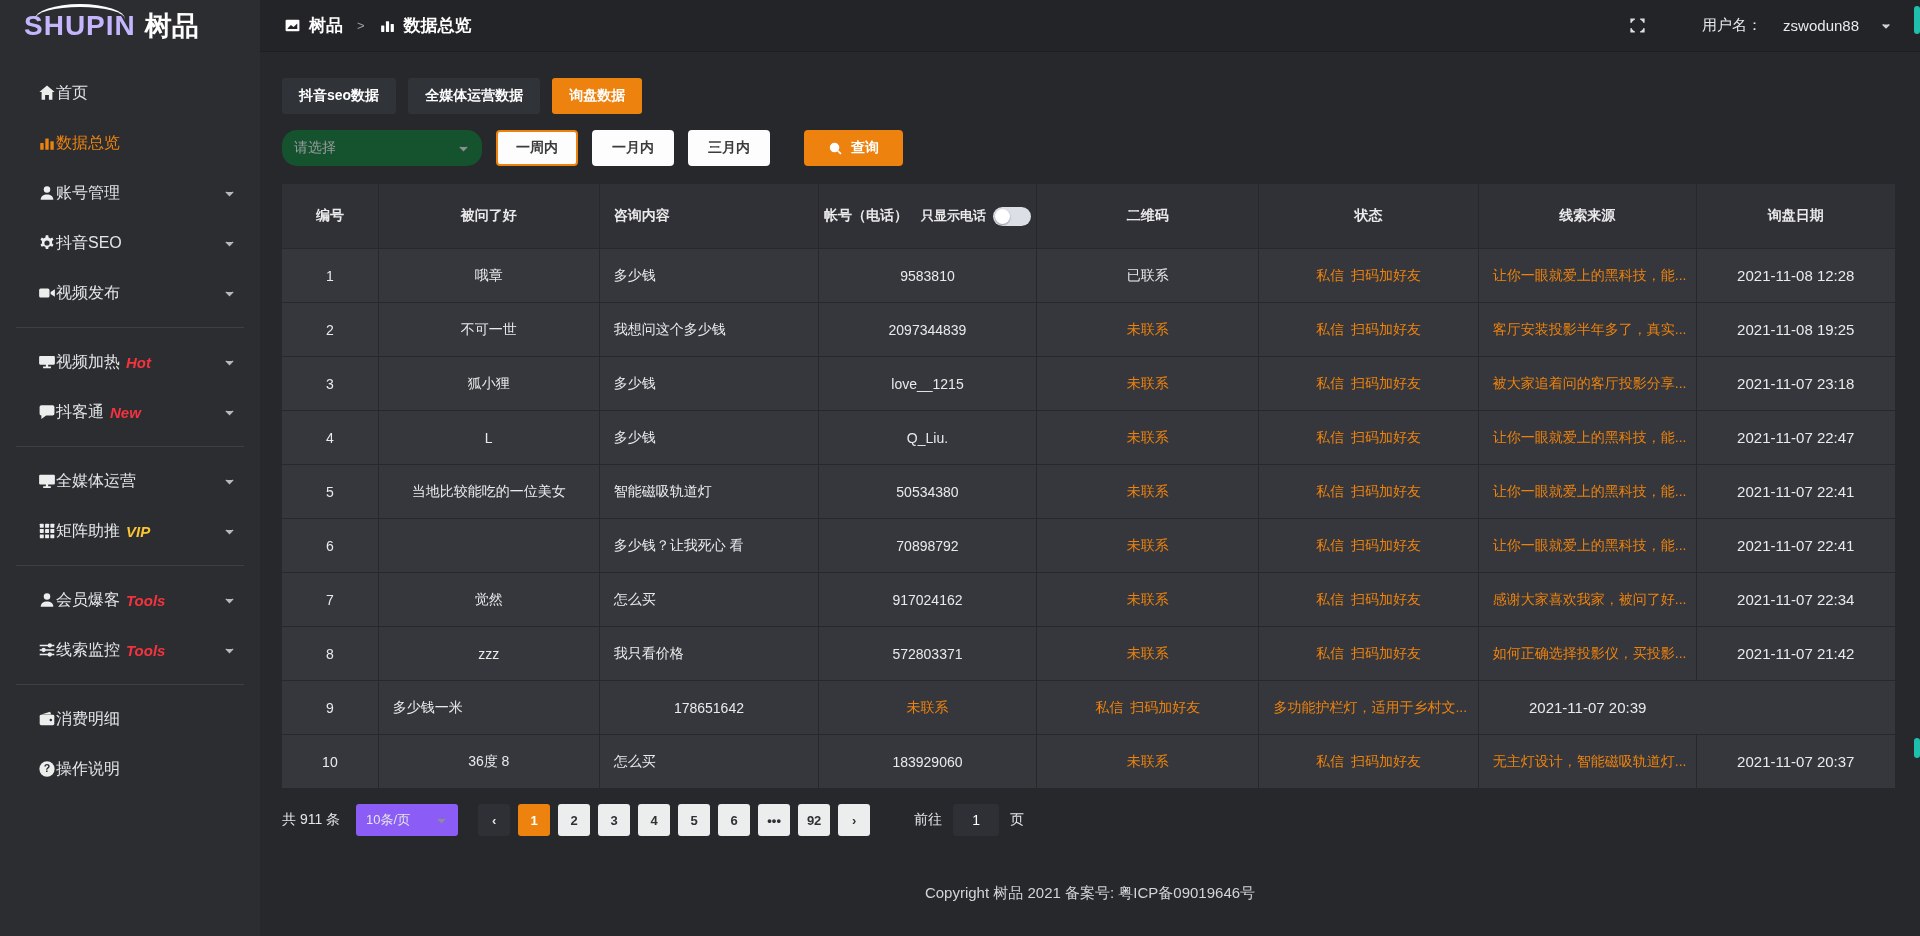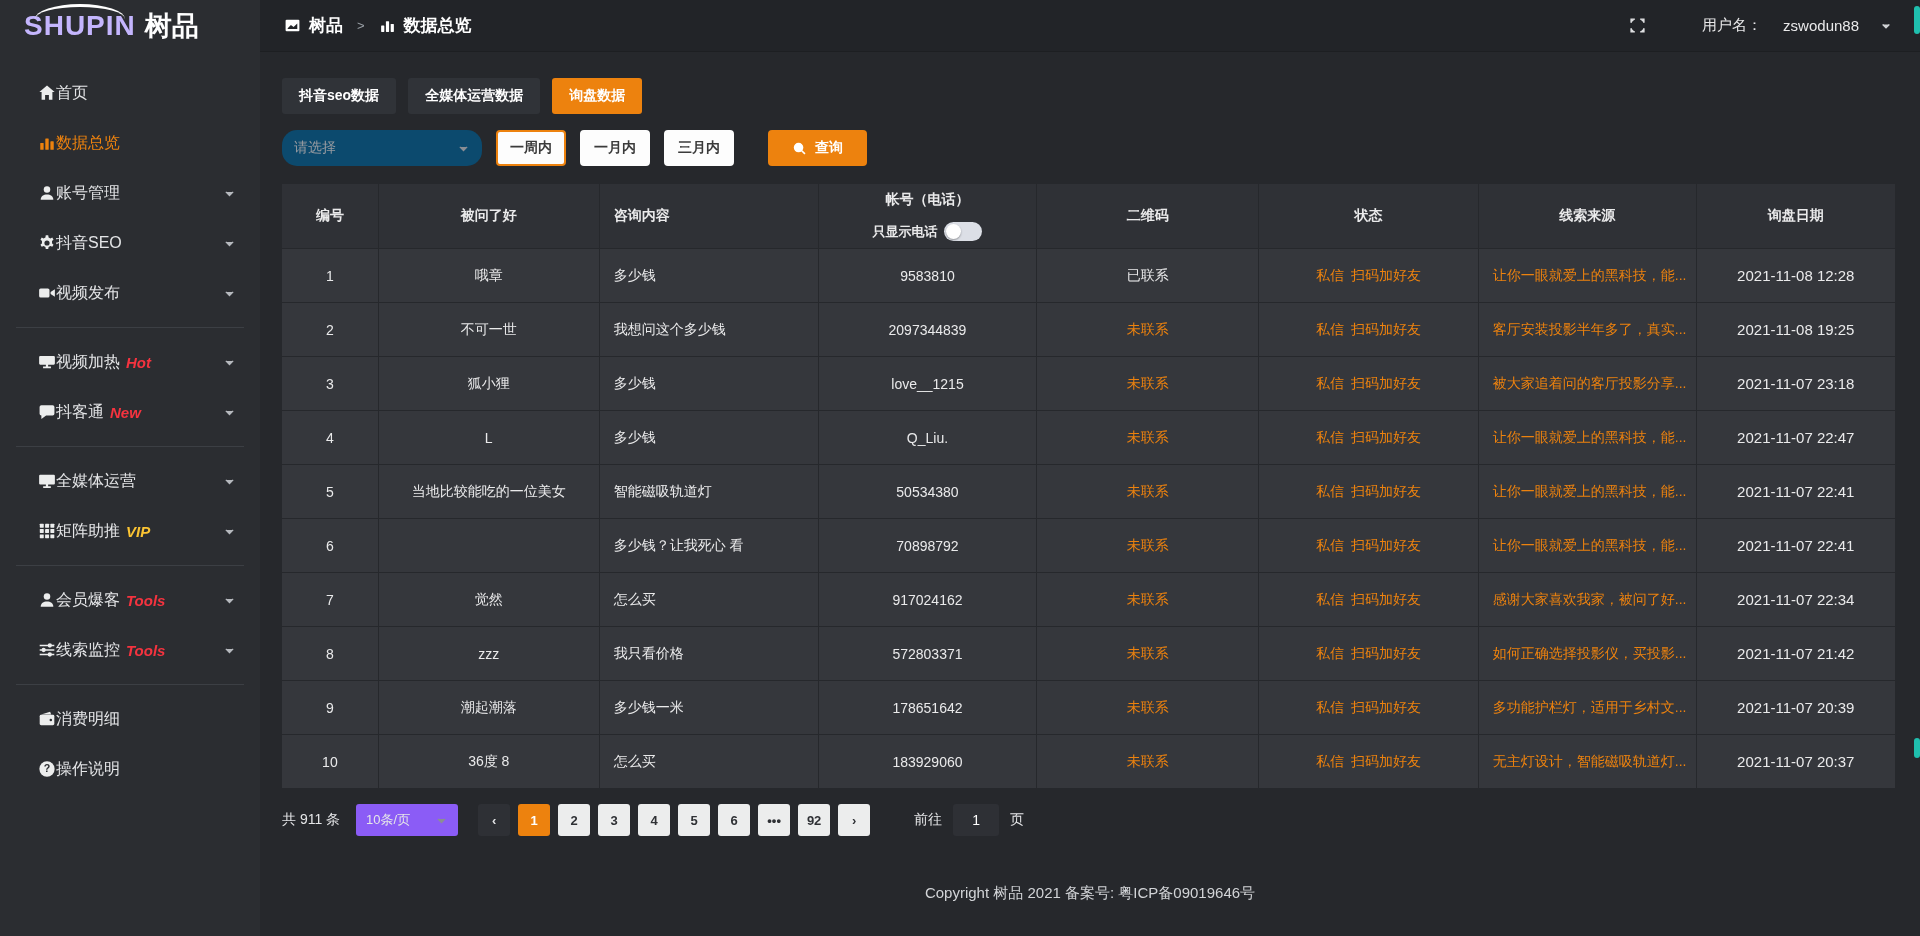--- a/index.html
+++ b/index.html
@@ -44,45 +44,45 @@
   .user-chevron { width:12px; height:12px; color:#cfd1d4; }
 
   .content { flex:1; padding:26px 25px 0 22px; }
 
   .tabs { display:flex; gap:12px; }
   .tab { height:36px; padding:0 17px; display:flex; align-items:center; border-radius:3px;
     background:#303338; color:#fff; font-size:14px; font-weight:700; cursor:pointer; }
   .tab.active { background:#ed820e; }
 
   .filters { margin-top:16px; display:flex; align-items:center; }
-  .select { width:200px; height:36px; background:#0c4a6e; border-radius:15px; display:flex;
+  .select { width:200px; height:36px; background:#14532d; border-radius:15px; display:flex;
     align-items:center; justify-content:space-between; padding:0 12px; font-size:14px; color:#989ba1; cursor:pointer; }
   .sel-chevron { width:13px; height:13px; color:#8b8e94; }
-  .range-btn { height:36px; min-width:66px; padding:0 12px; margin-left:14px; background:#fdfdfd;
+  .range-btn { height:36px; min-width:66px; padding:0 18px; margin-left:14px; background:#fdfdfd;
     border:2px solid #fdfdfd; border-radius:4px; color:#3b3b3b; font-size:14px; font-weight:700;
     display:flex; align-items:center; justify-content:center; cursor:pointer; }
   .range-btn.selected { border-color:#ed820e; }
   .range-btn:first-of-type { margin-left:32px; }
   .query-btn { height:36px; padding:0 24px; margin-left:34px; background:#ed820e; border-radius:4px;
     color:#fff; font-size:14px; font-weight:700; display:flex; align-items:center; gap:8px; cursor:pointer; }
   .q-icon { width:15px; height:15px; color:#fff; }
 
   
   .tbl { margin-top:18px; }
   .tbl-header, .tbl-row { display:grid;
     grid-template-columns:6% 13.7% 13.6% 13.5% 13.8% 13.6% 13.5% auto; }
   .tbl-header { background:#2f3136; }
   .tbl-row { background:#35373c; border-top:1px solid #26282c; }
   .cell { min-height:53px; display:flex; align-items:center; justify-content:center;
     padding:0 14px; font-size:14px; color:#eaeaeb; border-right:1px solid #26282c;
     overflow:hidden; white-space:nowrap; }
   .tbl-header .cell { min-height:64px; font-weight:700; font-size:14px; }
   .cell:last-child { border-right:none; }
   .c-left { justify-content:flex-start; }
-  .acct-head { flex-direction:column; gap:13px; }
+  .acct-head { flex-direction:row; gap:13px; }
   .acct-sub { display:flex; align-items:center; gap:7px; font-size:13px; font-weight:700; }
   .switch { width:38px; height:19px; background:#dcdfe6; border-radius:10px; position:relative; cursor:pointer; }
   .switch::after { content:''; position:absolute; left:2px; top:2px; width:15px; height:15px;
     border-radius:50%; background:#fff; box-shadow:0 1px 2px rgba(0,0,0,.35); }
   .orange { color:#ed820e; }
   .qr-cell { gap:7px; }
   .qr-link { color:#ed820e; cursor:pointer; }
   .src-cell { color:#ed820e; cursor:pointer; }
   .date-cell { font-size:15px; }
 
@@ -484,21 +484,20 @@
               <div class="cell orange">未联系</div>
               <div class="cell qr-cell">
                 <span class="qr-link">私信</span>
                 <span class="qr-link">扫码加好友</span>
               </div>
               <div class="cell c-left src-cell">如何正确选择投影仪，买投影...</div>
               <div class="cell date-cell">2021-11-07 21:42</div>
             </div>
             <div class="tbl-row">
               <div class="cell ">9</div>
-              <div class="cell ">潮起潮落</div>
               <div class="cell c-left">多少钱一米</div>
               <div class="cell ">178651642</div>
               <div class="cell orange">未联系</div>
               <div class="cell qr-cell">
                 <span class="qr-link">私信</span>
                 <span class="qr-link">扫码加好友</span>
               </div>
               <div class="cell c-left src-cell">多功能护栏灯，适用于乡村文...</div>
               <div class="cell date-cell">2021-11-07 20:39</div>
             </div>

